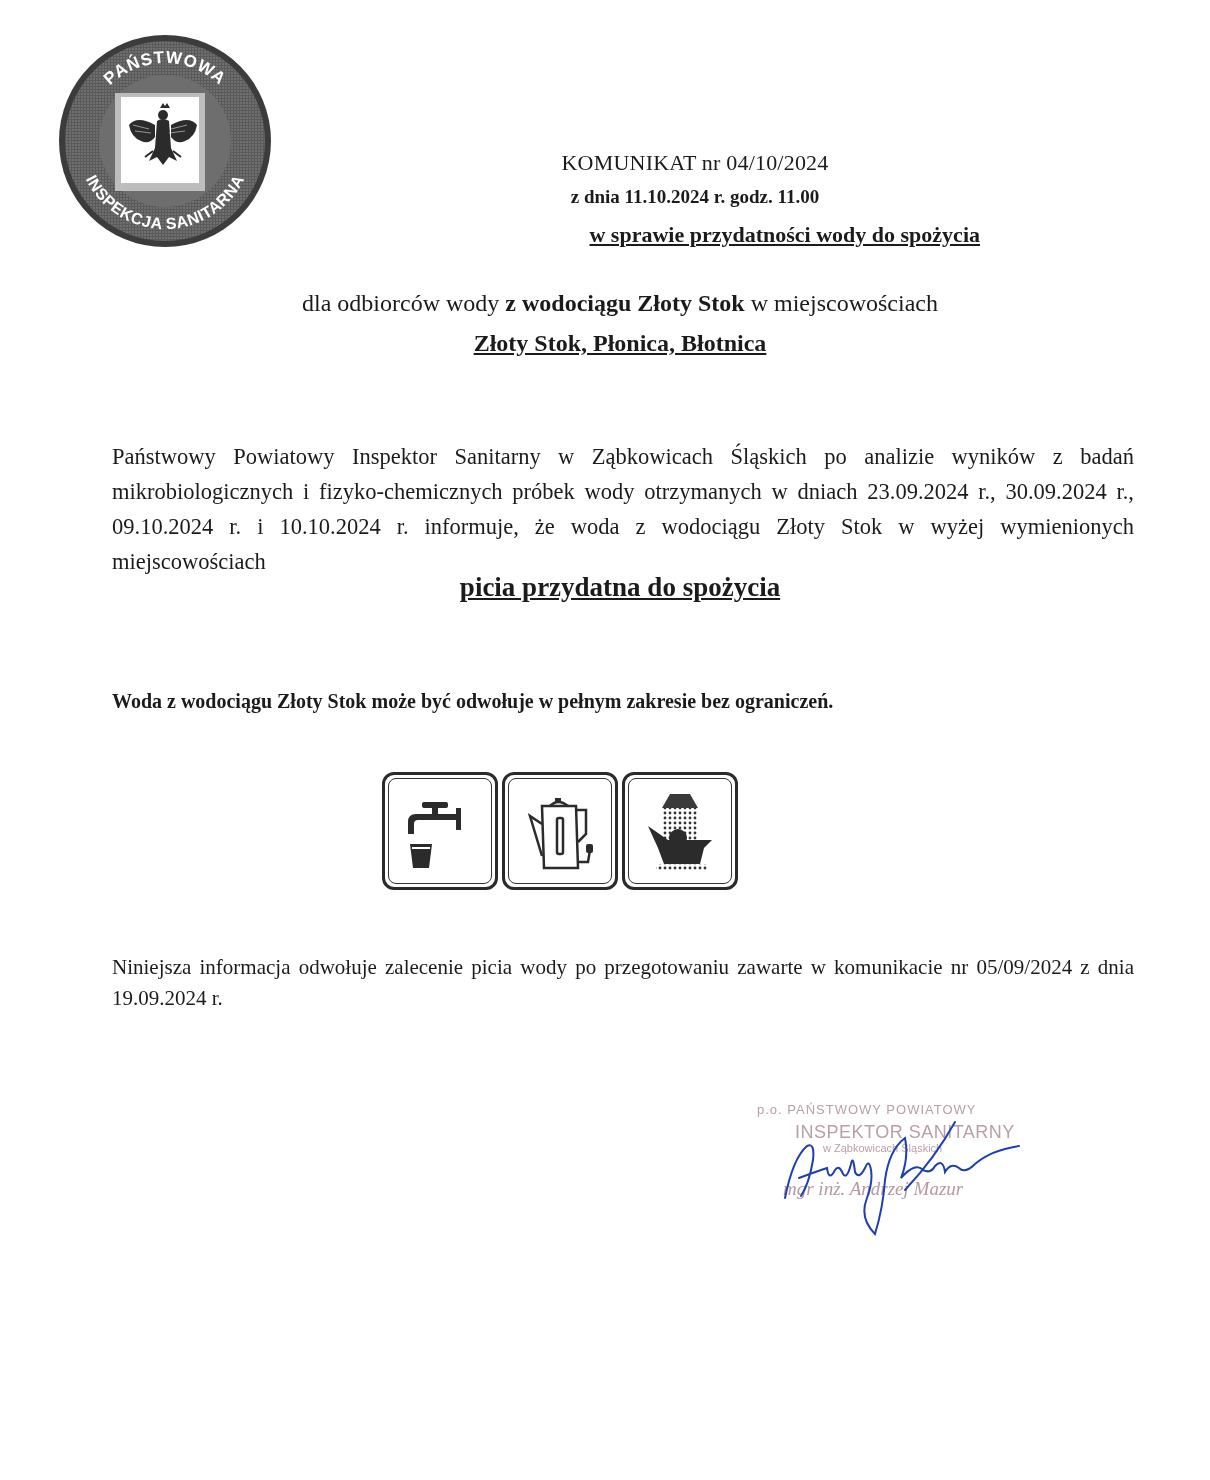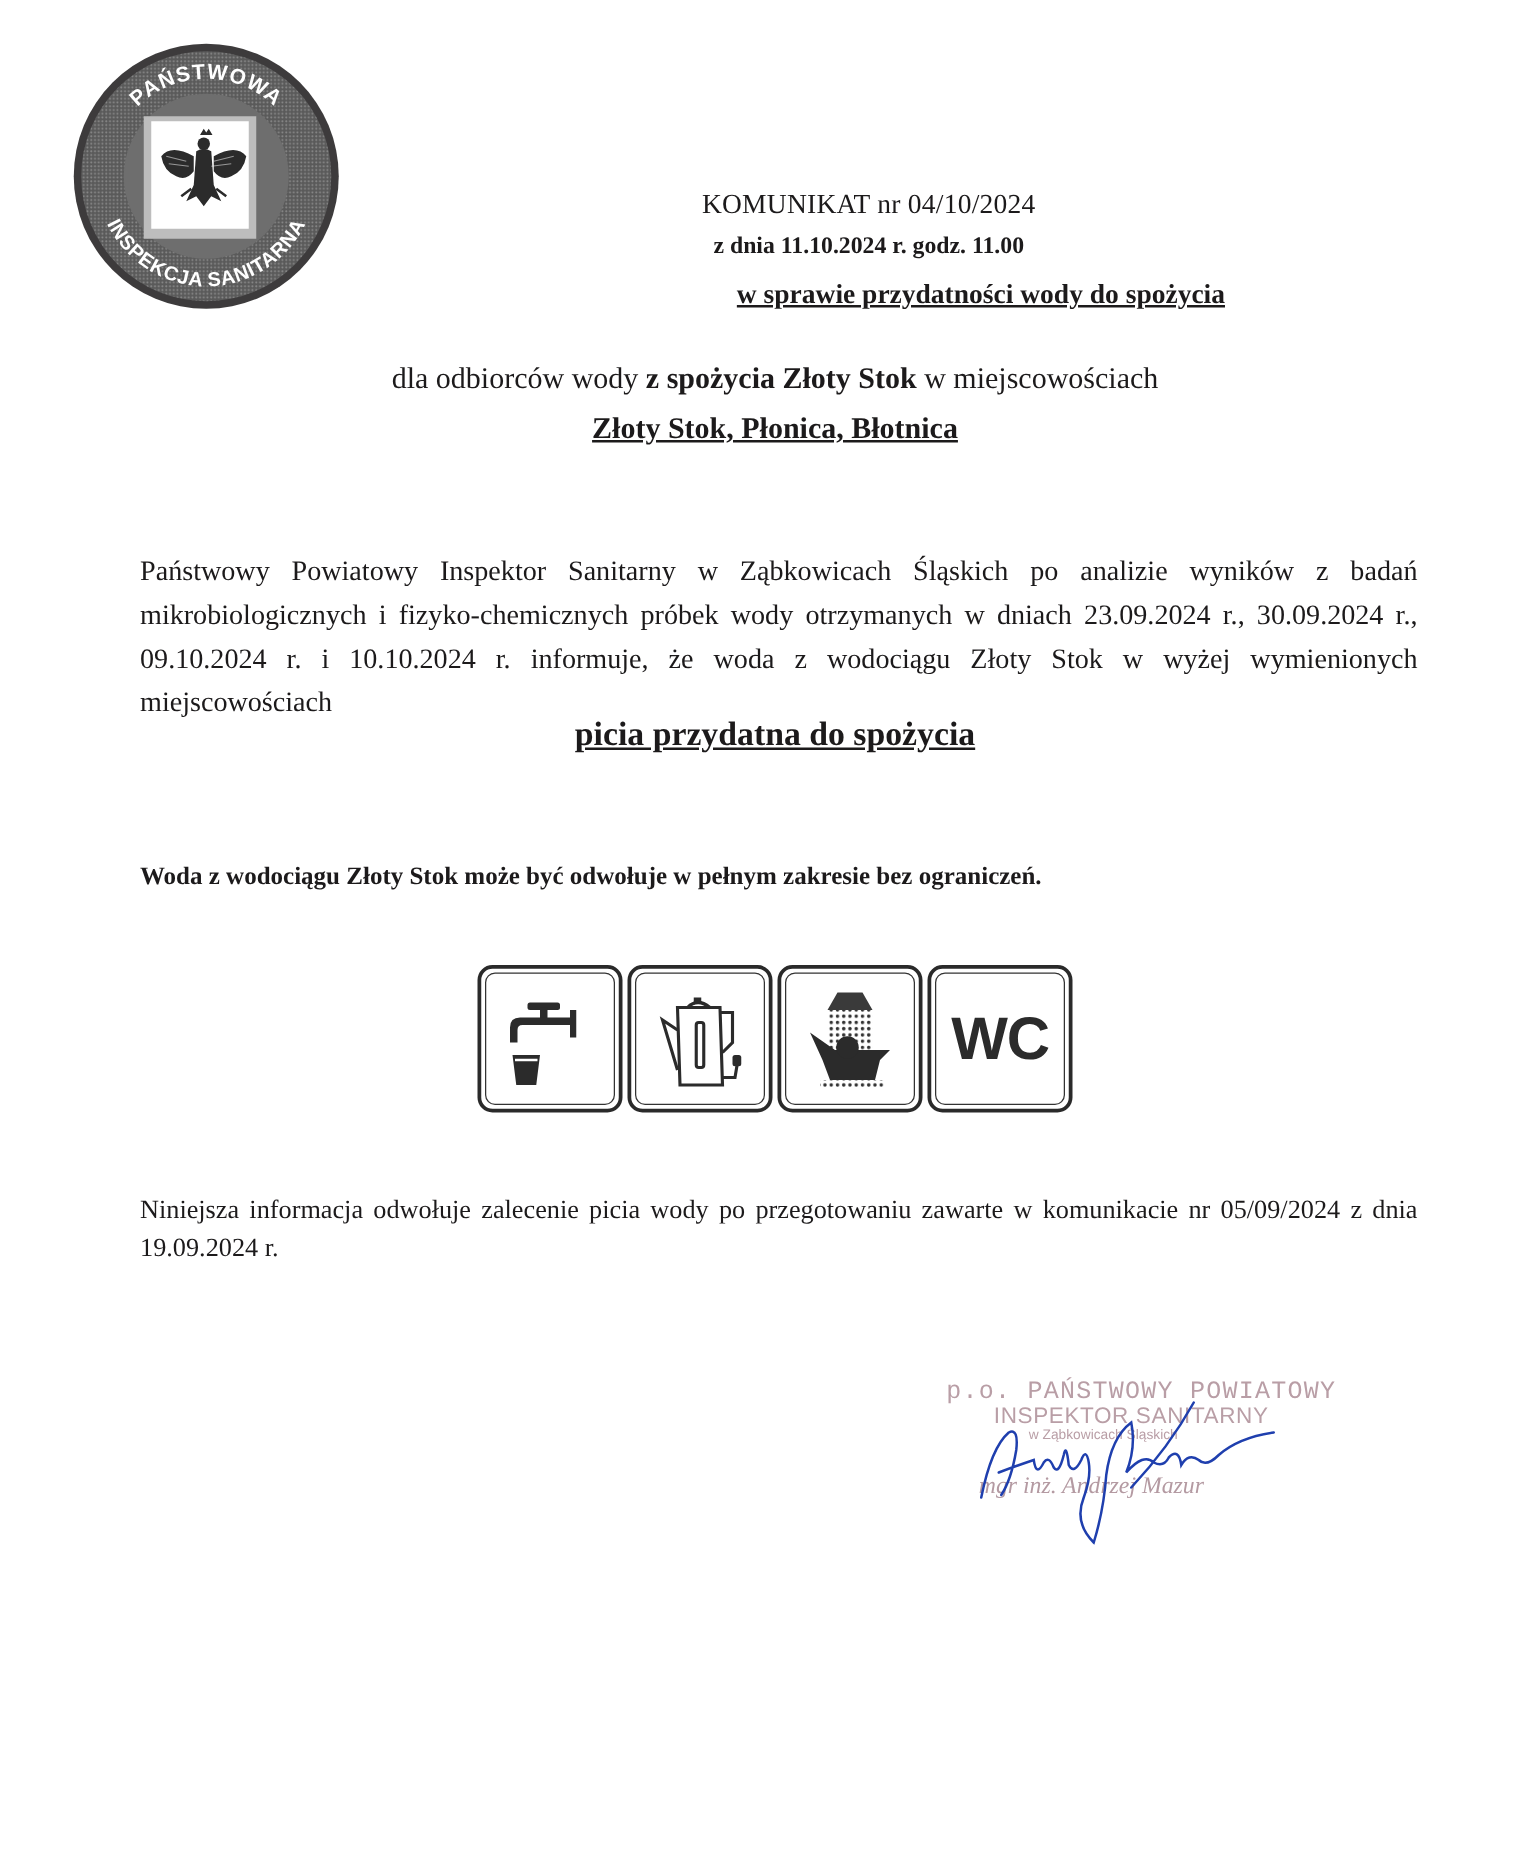--- a/index.html
+++ b/index.html
@@ -76,21 +76,21 @@
       <textPath href="#arcBot" startOffset="50%" text-anchor="middle" dy="14">INSPEKCJA SANITARNA</textPath>
     </text>
   </svg>
 </div>
 
 <div class="abs title">KOMUNIKAT nr 04/10/2024</div>
 <div class="abs date">z dnia 11.10.2024 r. godz. 11.00</div>
 <div class="abs subj">w sprawie przydatności wody do spożycia</div>
 
 <div class="abs recipients">
-  <span>dla odbiorców wody </span><b>z spożycia Złoty Stok</b><span> w miejscowościach</span>
+  <span>dla odbiorców wody </span><b>z wodociągu Złoty Stok</b><span> w miejscowościach</span>
 </div>
 <div class="abs places">Złoty Stok, Płonica, Błotnica</div>
 
 <div class="abs para">Państwowy Powiatowy Inspektor Sanitarny w Ząbkowicach Śląskich po analizie wyników z badań mikrobiologicznych i fizyko-chemicznych próbek wody otrzymanych w dniach 23.09.2024 r., 30.09.2024 r., 09.10.2024 r. i 10.10.2024 r. informuje, że woda z wodociągu Złoty Stok w wyżej wymienionych miejscowościach</div>
 <div class="abs verdict">picia przydatna do spożycia</div>
 <div class="abs usage">Woda z wodociągu Złoty Stok może być odwołuje w pełnym zakresie bez ograniczeń.</div>
 
 <div class="abs icons">
   <div class="icon-box">
     <div class="icon-inner">
@@ -132,30 +132,25 @@
         </defs>
         <path d="M32 8 L52 8 L60 22 L24 22 Z" fill="#3a3a3a"></path>
         <rect x="24" y="22" width="36" height="34" fill="url(#drops)"></rect>
         <path d="M10 40 L20 62 L66 62 L74 54 L30 54 Z" fill="#2b2b2b"></path>
         <path d="M20 62 L26 78 L62 78 L66 62 Z" fill="#2b2b2b"></path>
         <circle cx="40" cy="52" r="9" fill="#2b2b2b"></circle>
         <rect x="18" y="78" width="52" height="6" fill="url(#drops)"></rect>
       </svg>
     </div>
   </div>
-  <div class="icon-box">
-    <div class="icon-inner">
-      <span class="wc">WC</span>
-    </div>
-  </div>
 </div>
 
 <div class="abs closing">Niniejsza informacja odwołuje zalecenie picia wody po przegotowaniu zawarte w komunikacie nr 05/09/2024 z dnia 19.09.2024 r.</div>
 
 <div class="abs stamp">
-  <div class="stamp-line" style="left:2px; top:4px; font-size:20px; letter-spacing:1px;font-family:Liberation Mono, monospace;">p.o. PAŃSTWOWY POWIATOWY</div>
+  <div class="stamp-line" style="left:2px; top:4px; font-size:13px; letter-spacing:1px;">p.o. PAŃSTWOWY POWIATOWY</div>
   <div class="stamp-line" style="left:40px; top:24px; font-size:18px; letter-spacing:0.5px;">INSPEKTOR SANITARNY</div>
   <div class="stamp-line" style="left:68px; top:44px; font-size:11px;">w Ząbkowicach Śląskich</div>
   <div class="stamp-name" style="left:28px; top:80px; font-size:19px;">mgr inż. Andrzej Mazur</div>
   <svg class="sig" width="280" height="140" viewBox="0 0 280 140">
     <path d="M30 100 Q38 60 52 48 Q60 44 58 62 Q54 86 46 98 M44 80 Q60 74 72 70 Q74 84 80 72 Q84 66 88 76 Q92 82 96 66 Q98 56 100 74 Q104 82 110 70 Q114 60 116 72 Q118 84 112 100 Q104 120 120 136 Q128 110 130 82 Q134 52 150 40 Q154 60 146 80 Q160 64 168 72 Q176 76 180 68 Q188 60 190 74 Q196 64 204 70 Q210 76 220 66 Q236 52 264 48 M200 24 Q180 60 150 92" fill="none" stroke="#1f3fae" stroke-width="2" stroke-linecap="round"></path>
   </svg>
 </div>
 
 </body></html>

